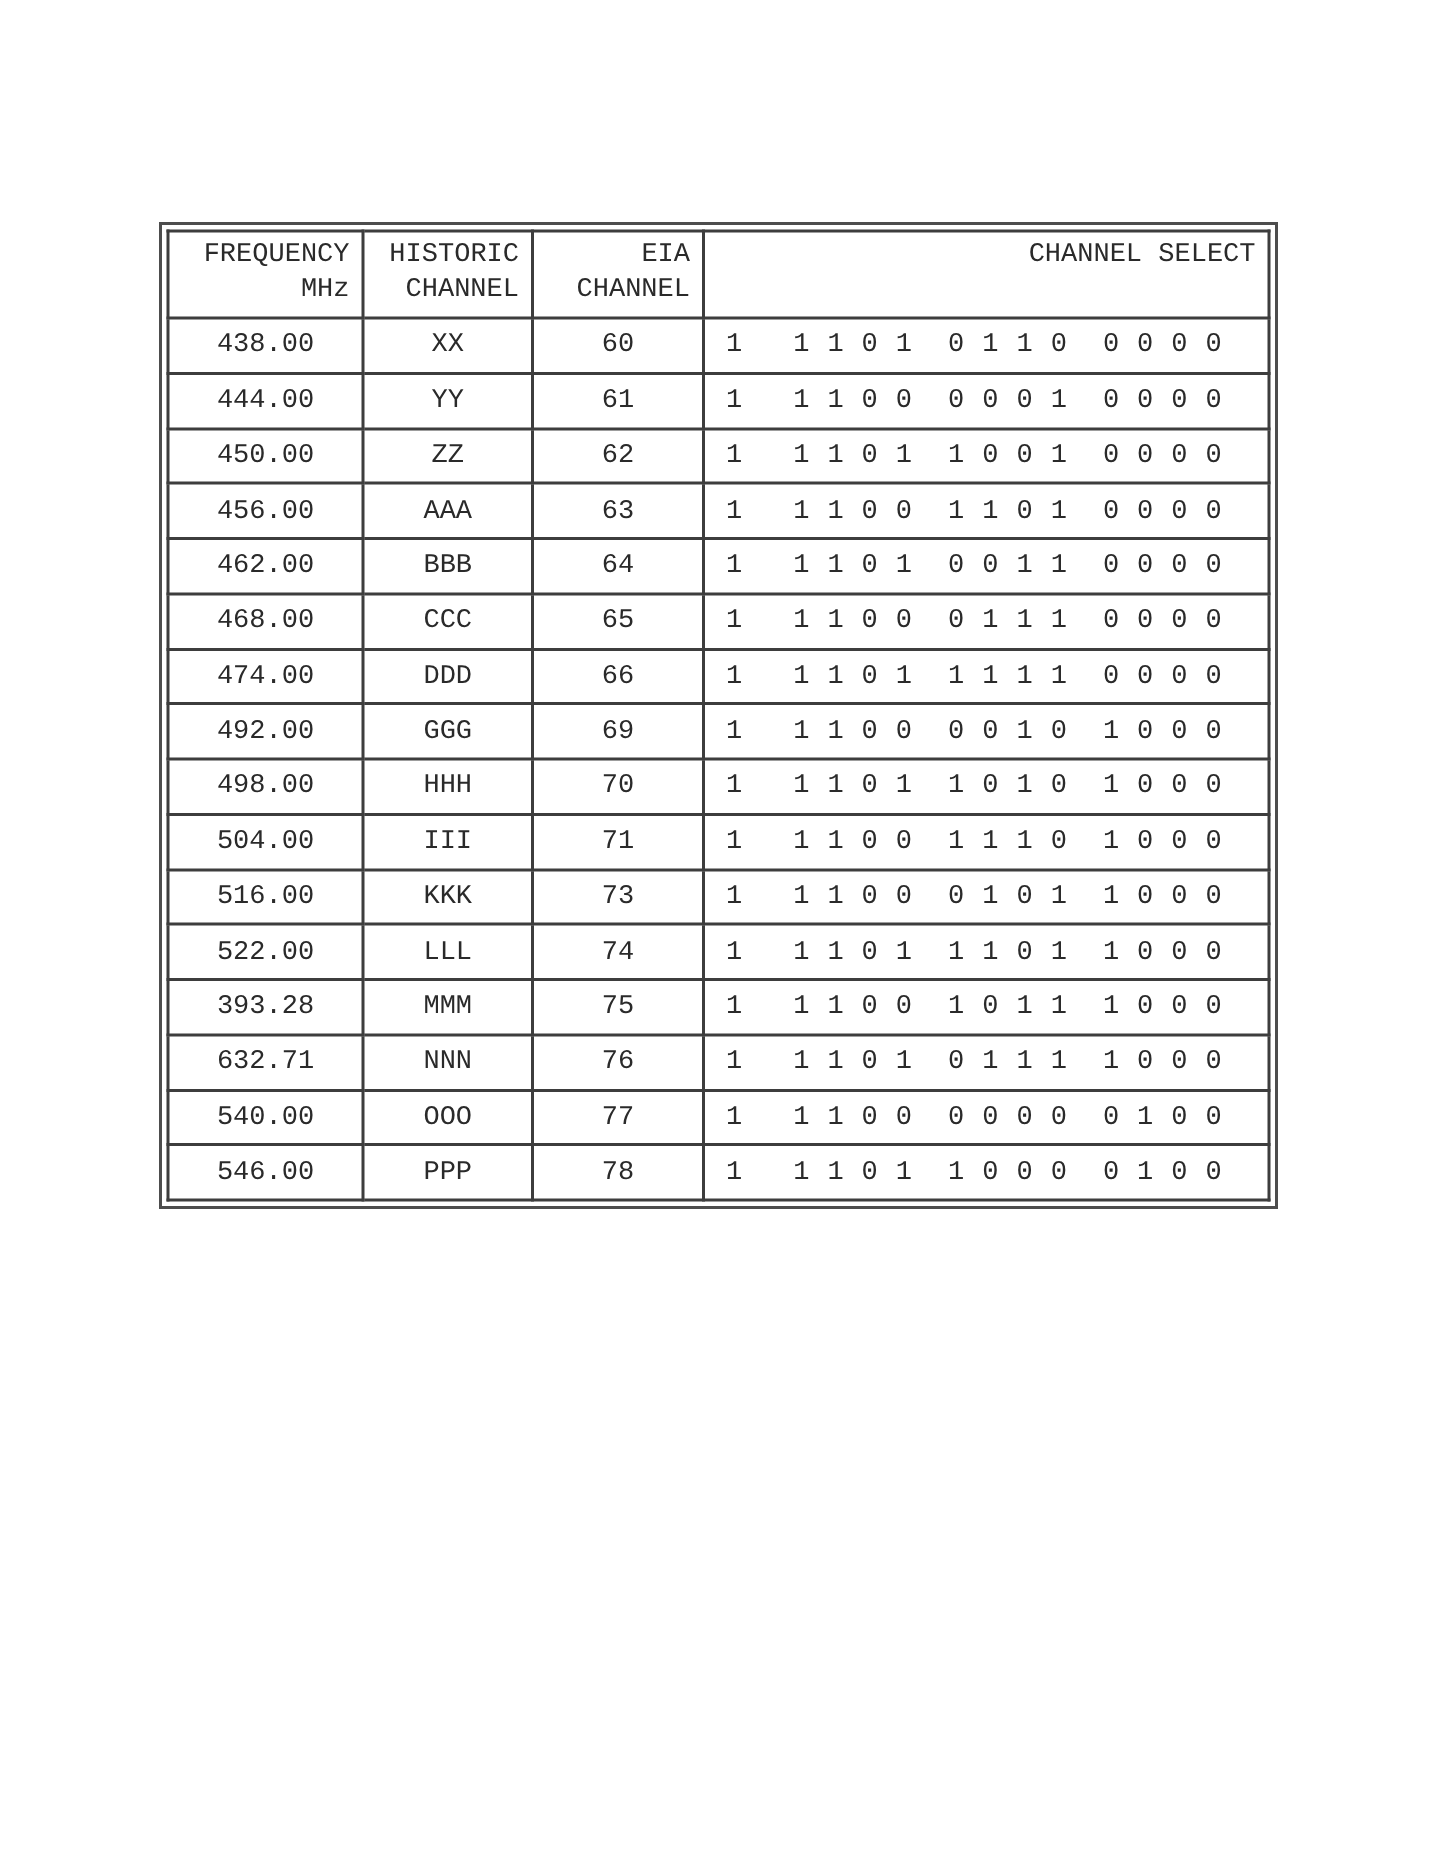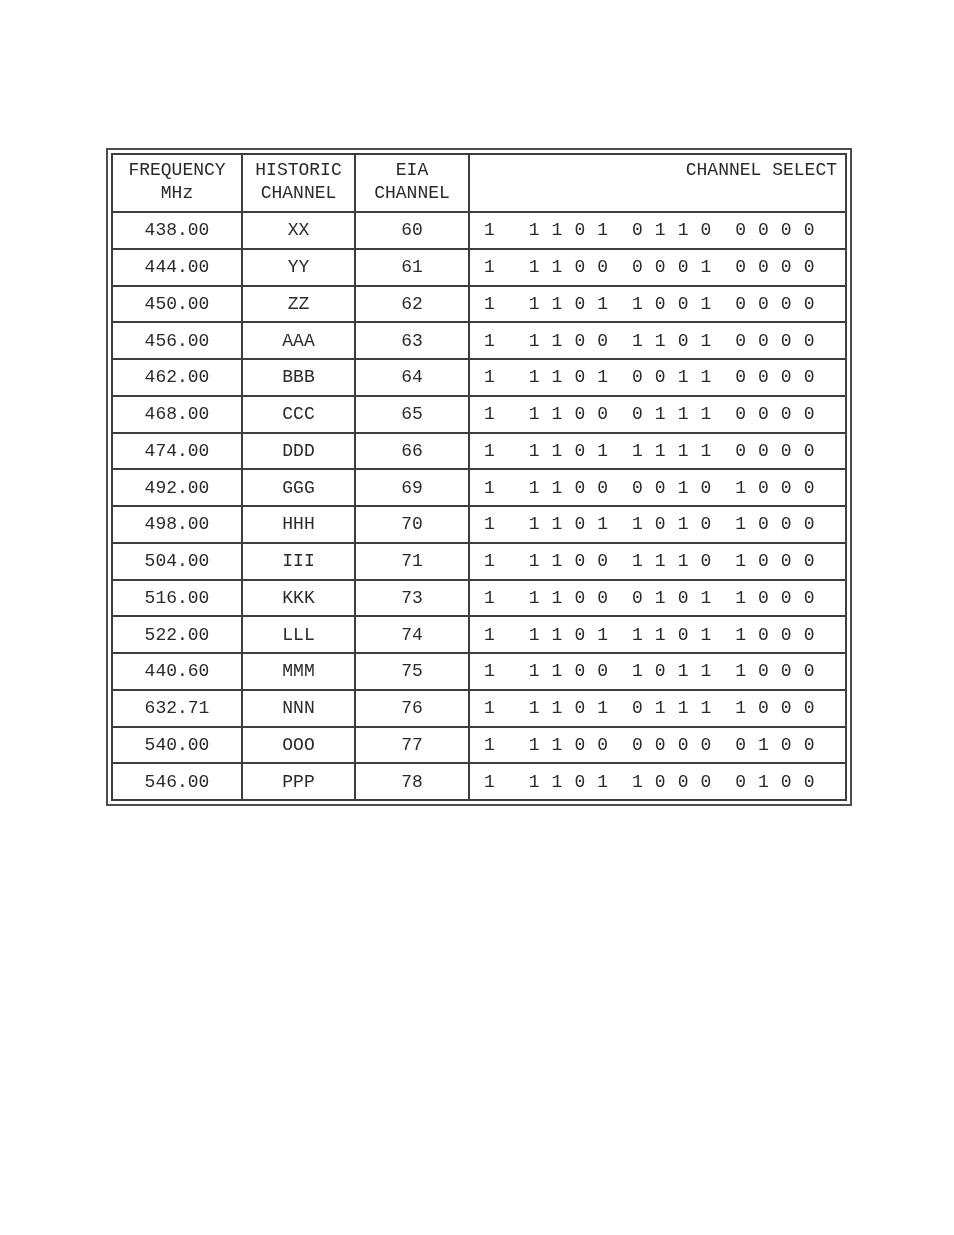--- a/index.html
+++ b/index.html
@@ -33,21 +33,21 @@
     font-family: "Liberation Mono", "DejaVu Sans Mono", monospace;
     font-size: 18px;
     color: #2a2a2a;
   }
   table.freq-table th,
   table.freq-table td {
     border: 2px solid #3d3d3d;
   }
   table.freq-table th {
     font-weight: normal;
-    text-align: center;
+    text-align: right;
     vertical-align: top;
     padding: 4px 8px;
     line-height: 1.3;
     height: 48px;
   }
   table.freq-table th.center {
     text-align: right;
   }
   table.freq-table td {
     text-align: center;
@@ -256,21 +256,21 @@
             <td class="bits-cell">
               <div class="bits">
                 <span class="bit-group bit-solo">1</span>
                 <span class="bit-group">1101</span>
                 <span class="bit-group">1101</span>
                 <span class="bit-group">1000</span>
               </div>
             </td>
           </tr>
           <tr>
-            <td>440.60</td>
+            <td>393.28</td>
             <td>MMM</td>
             <td>75</td>
             <td class="bits-cell">
               <div class="bits">
                 <span class="bit-group bit-solo">1</span>
                 <span class="bit-group">1100</span>
                 <span class="bit-group">1011</span>
                 <span class="bit-group">1000</span>
               </div>
             </td>

